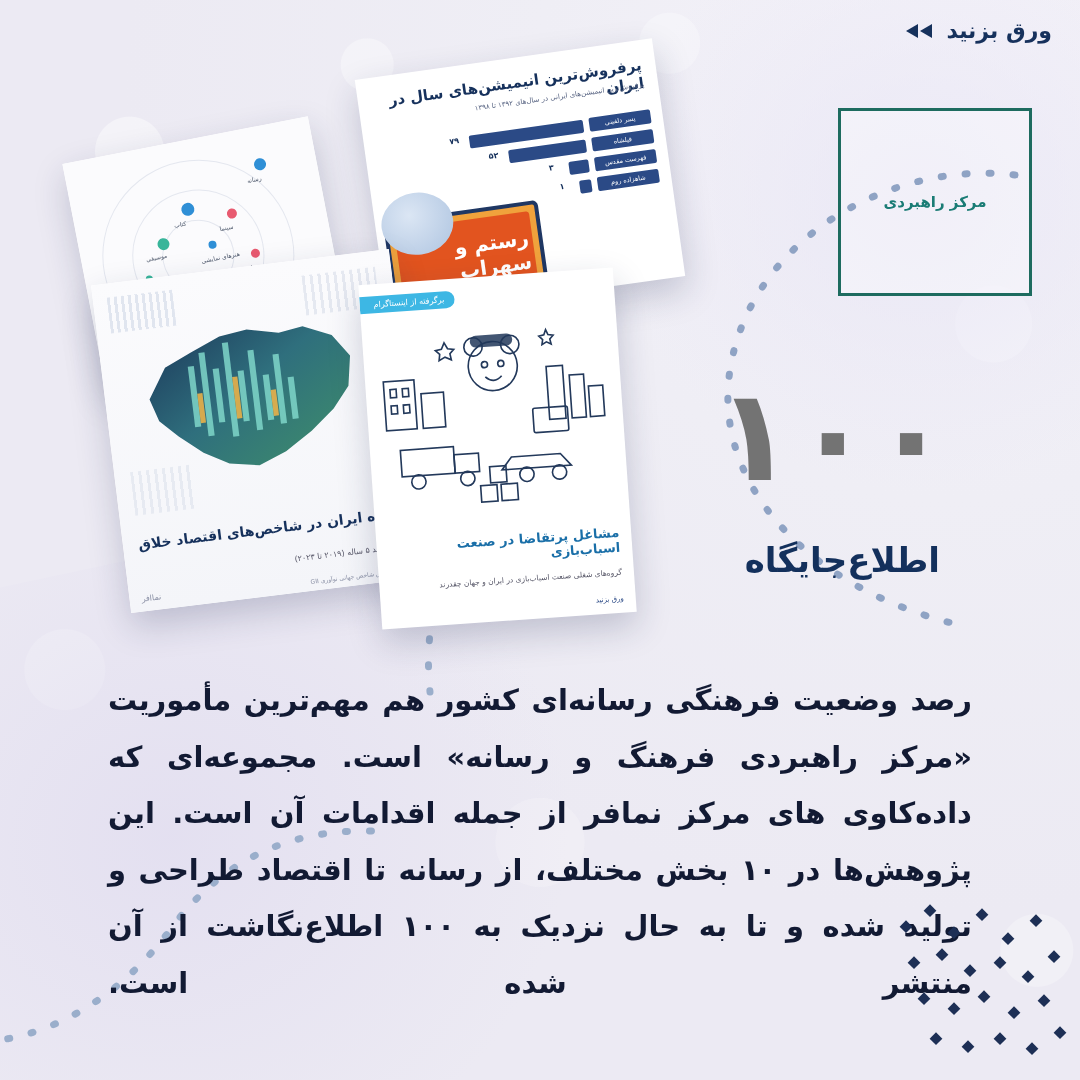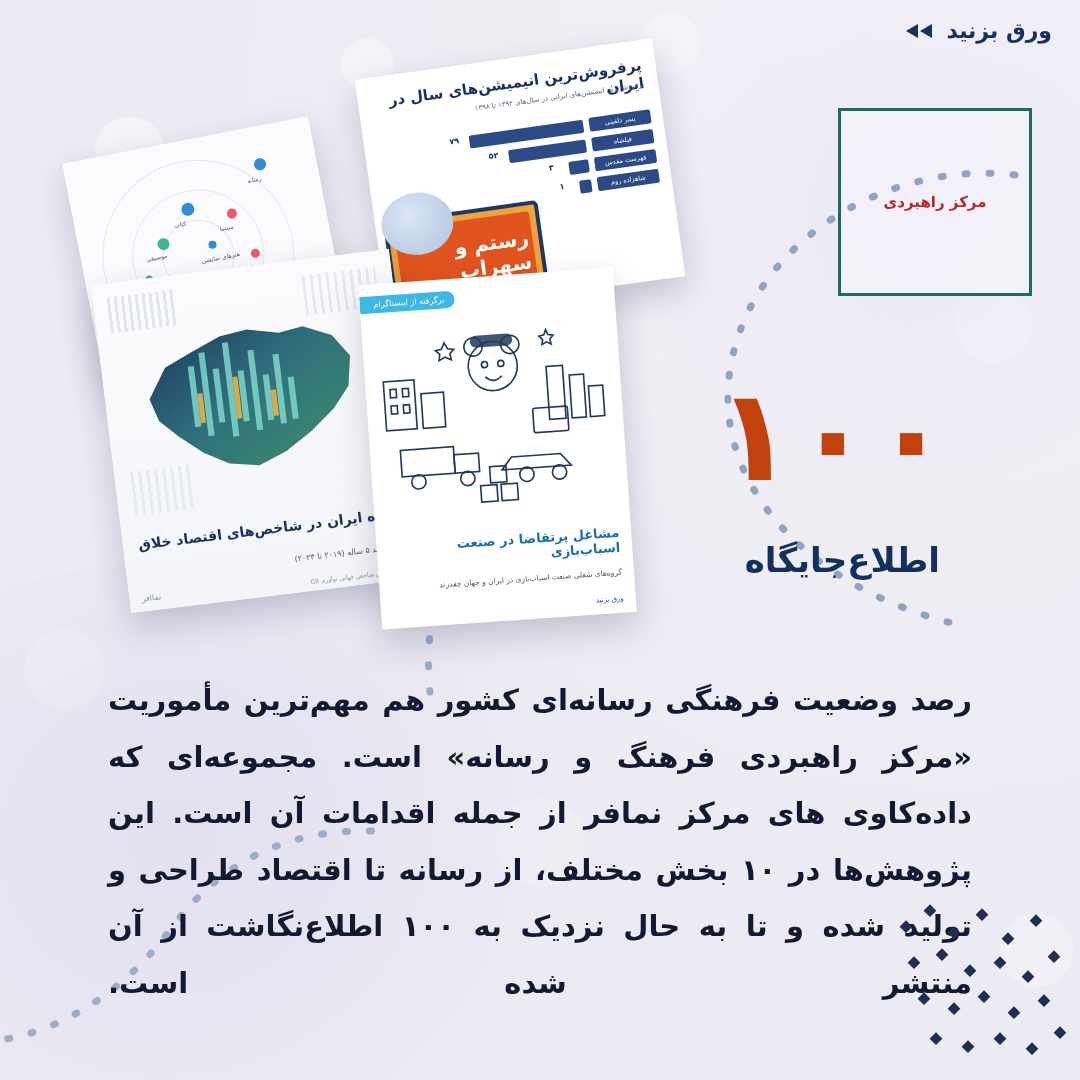--- a/index.html
+++ b/index.html
@@ -51,32 +51,32 @@
 
   
   .logo-box{
     position:absolute;top:108px;right:48px;
     width:188px;height:182px;
     border:3px solid #1d6b5f;
     background:rgba(255,255,255,.35);
     display:flex;align-items:center;justify-content:center;
   }
   .logo-inner{
-    color:#b91c1c;text-align:center;line-height:1.25;
+    color:#0f766e;text-align:center;line-height:1.25;
     font-weight:bold;
     transform:scale(1);
   }
   .logo-l1{font-size:15px;opacity:.95;}
   .logo-l2{font-size:40px;letter-spacing:-1px;margin-top:-2px;}
   .logo-l3{font-size:34px;margin-top:-6px;}
 
   
   .hundred{
     position:absolute;top:372px;right:130px;
-    font-size:128px;font-weight:bold;color:#c2410c;
+    font-size:128px;font-weight:bold;color:#737373;
     letter-spacing:2px;direction:rtl;
     line-height:1;
   }
   .hundred-caption{
     position:absolute;top:540px;right:140px;
     font-size:34px;font-weight:bold;color:#13305c;direction:rtl;
   }
 
   
   .arc{position:absolute;top:120px;right:60px;width:460px;height:560px;pointer-events:none;}

